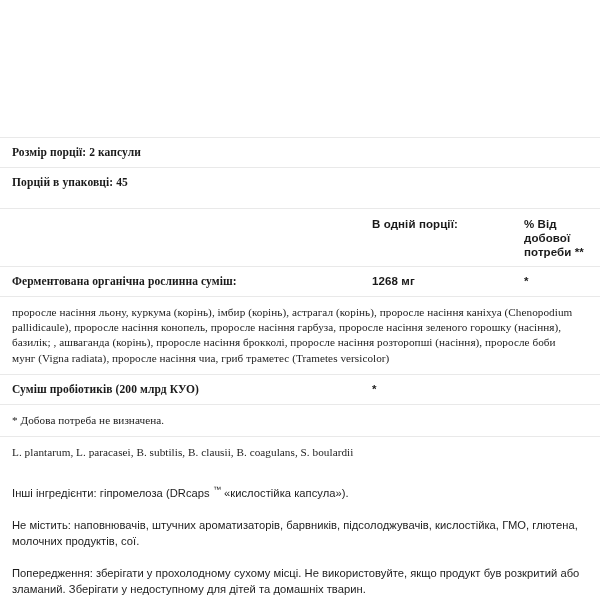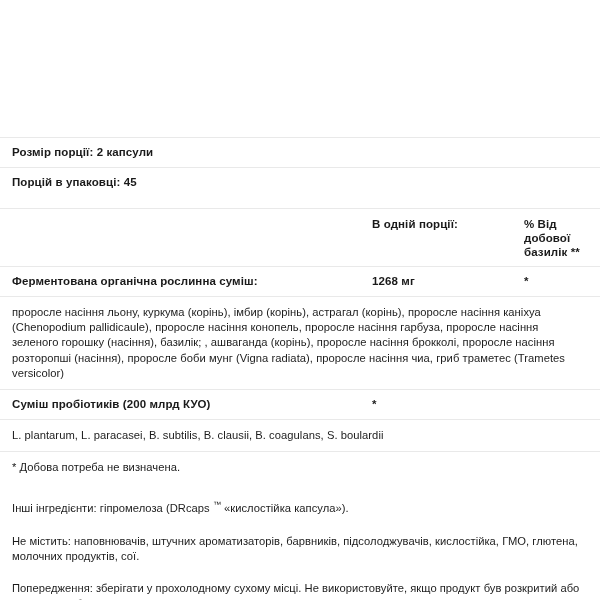--- a/index.html
+++ b/index.html
@@ -42,20 +42,21 @@
     padding: 7px 12px 7px 12px;
     box-sizing: border-box;
     width: 600px;
   }
 
   .c-name {
     width: 360px;
     flex: 0 0 360px;
     box-sizing: border-box;
     padding-right: 10px;
+    font-family: Liberation Serif, serif;
   }
   .c-amount {
     width: 152px;
     flex: 0 0 152px;
     box-sizing: border-box;
   }
   .c-dv {
     width: 76px;
     flex: 0 0 76px;
     box-sizing: border-box;
@@ -169,21 +170,21 @@
   <div class="row row-header" style="border-top:1px solid #e9e9e9; margin-top:11px;">
     <div class="row-inner" style="padding-top:8px;padding-bottom:7px;">
       <div class="c-name">
         <div class="col-head"></div>
       </div>
       <div class="c-amount">
         <div class="col-head">В одній порції:</div>
       </div>
       <div class="c-dv">
         <div class="col-head">% Від добової</div>
-        <div class="col-head">базилік **</div>
+        <div class="col-head">потреби **</div>
       </div>
     </div>
   </div>
 
   <div class="row">
     <div class="row-inner">
       <div class="c-name">
         <div class="blend-name">Ферментована органічна рослинна суміш:</div>
       </div>
       <div class="c-amount">
@@ -210,29 +211,29 @@
       </div>
       <div class="c-dv">
         <div class="blend-dv">*</div>
       </div>
     </div>
   </div>
 
   <div class="row">
     <div class="row-inner" style="padding-top:8px;padding-bottom:8px;">
       <div class="c-name" style="width:576px;flex:0 0 576px;">
-        <div class="sub-list">L. plantarum, L. paracasei, B. subtilis, B. clausii, B. coagulans, S. boulardii</div>
+        <div class="footnote">* Добова потреба не визначена.</div>
       </div>
     </div>
   </div>
 
   <div class="row">
     <div class="row-inner" style="padding-top:8px;padding-bottom:8px;">
       <div class="c-name" style="width:576px;flex:0 0 576px;">
-        <div class="footnote">* Добова потреба не визначена.</div>
+        <div class="sub-list">L. plantarum, L. paracasei, B. subtilis, B. clausii, B. coagulans, S. boulardii</div>
       </div>
     </div>
   </div>
 
   <div class="gap-other"></div>
   <div class="prose-block">
     <p class="prose">Інші інгредієнти: гіпромелоза (DRcaps <span class="tm">™</span> «кислостійка капсула»).</p>
   </div>
 
   <div class="gap-free"></div>

